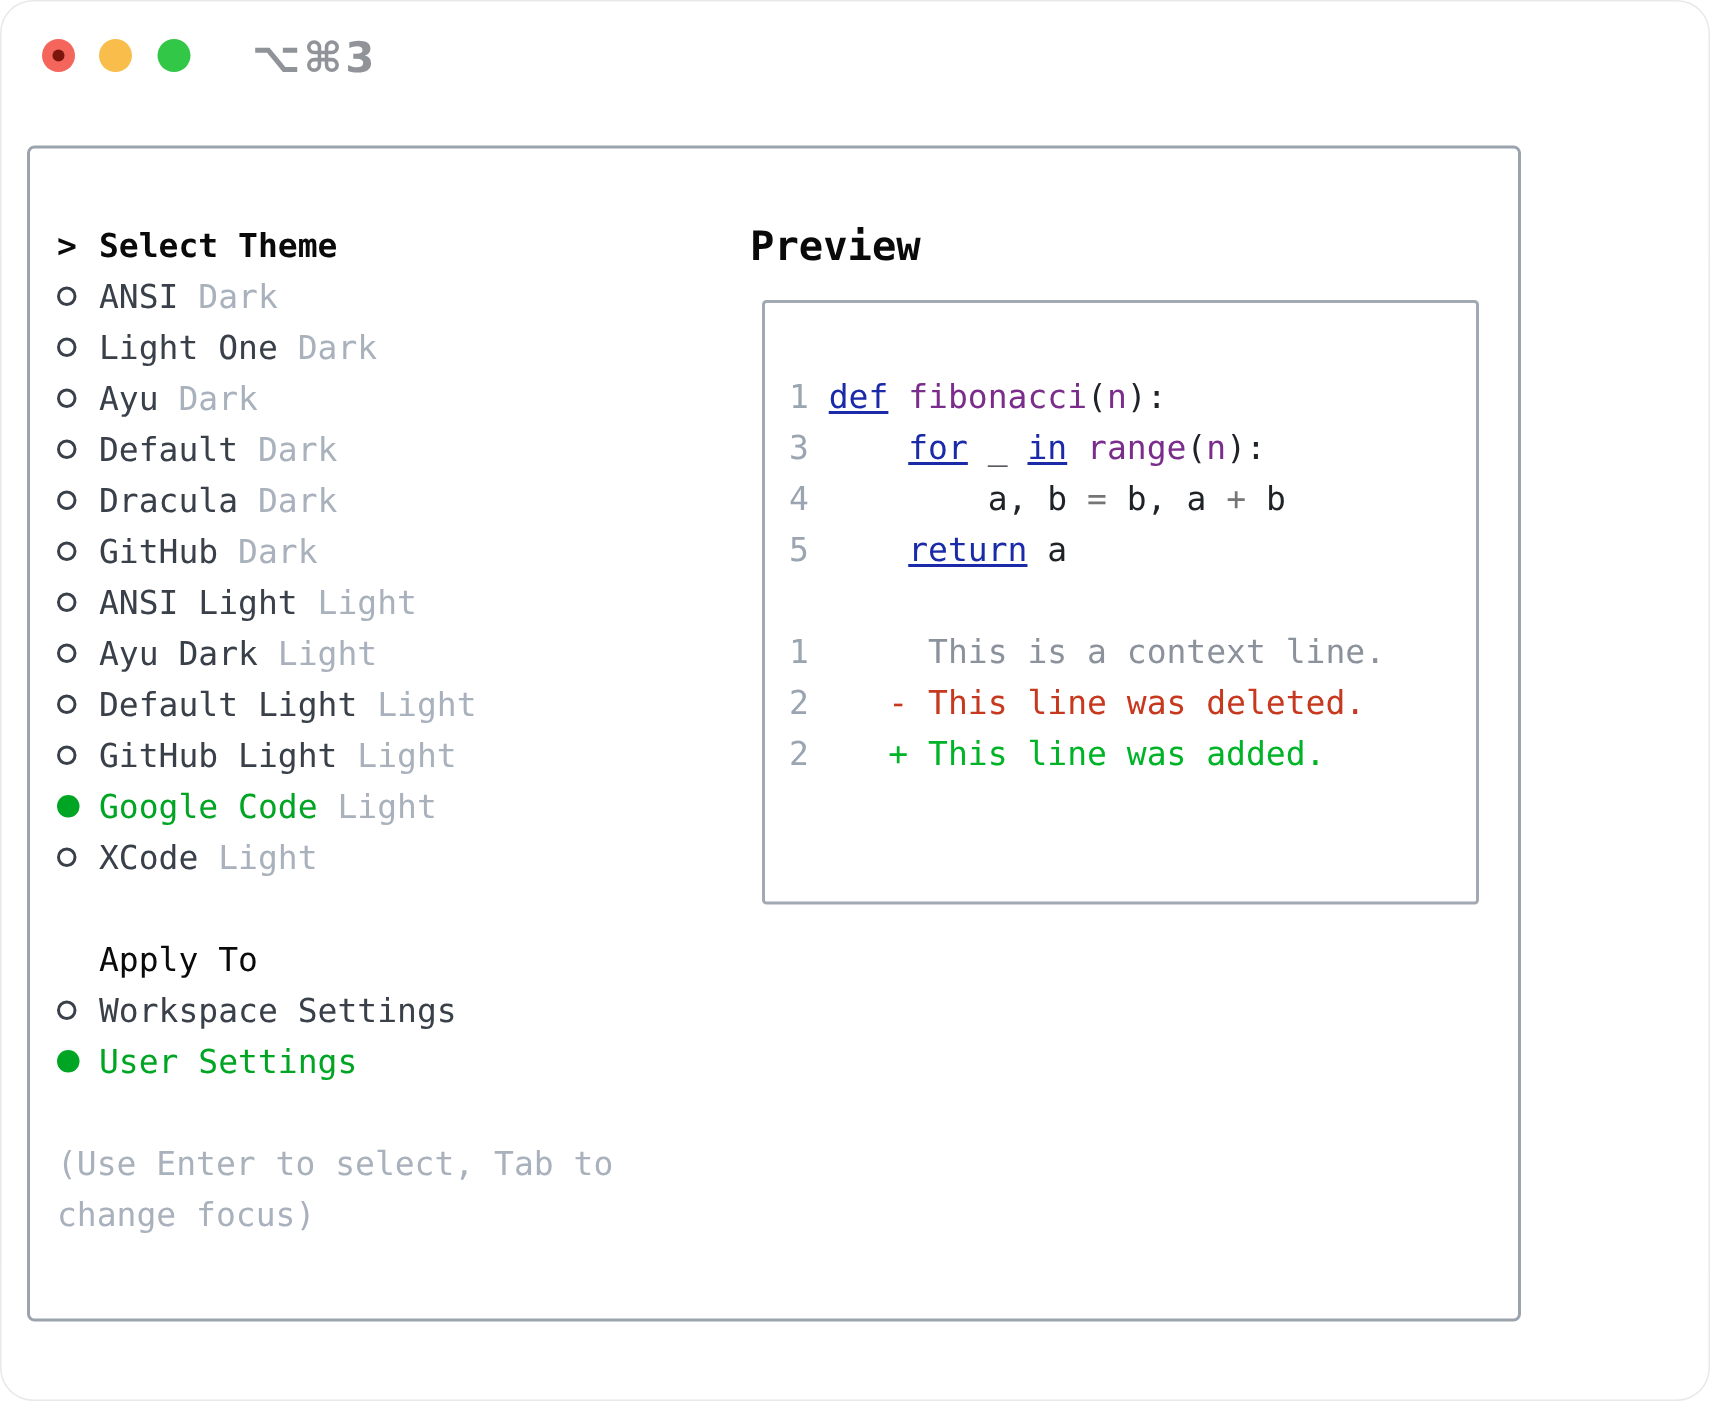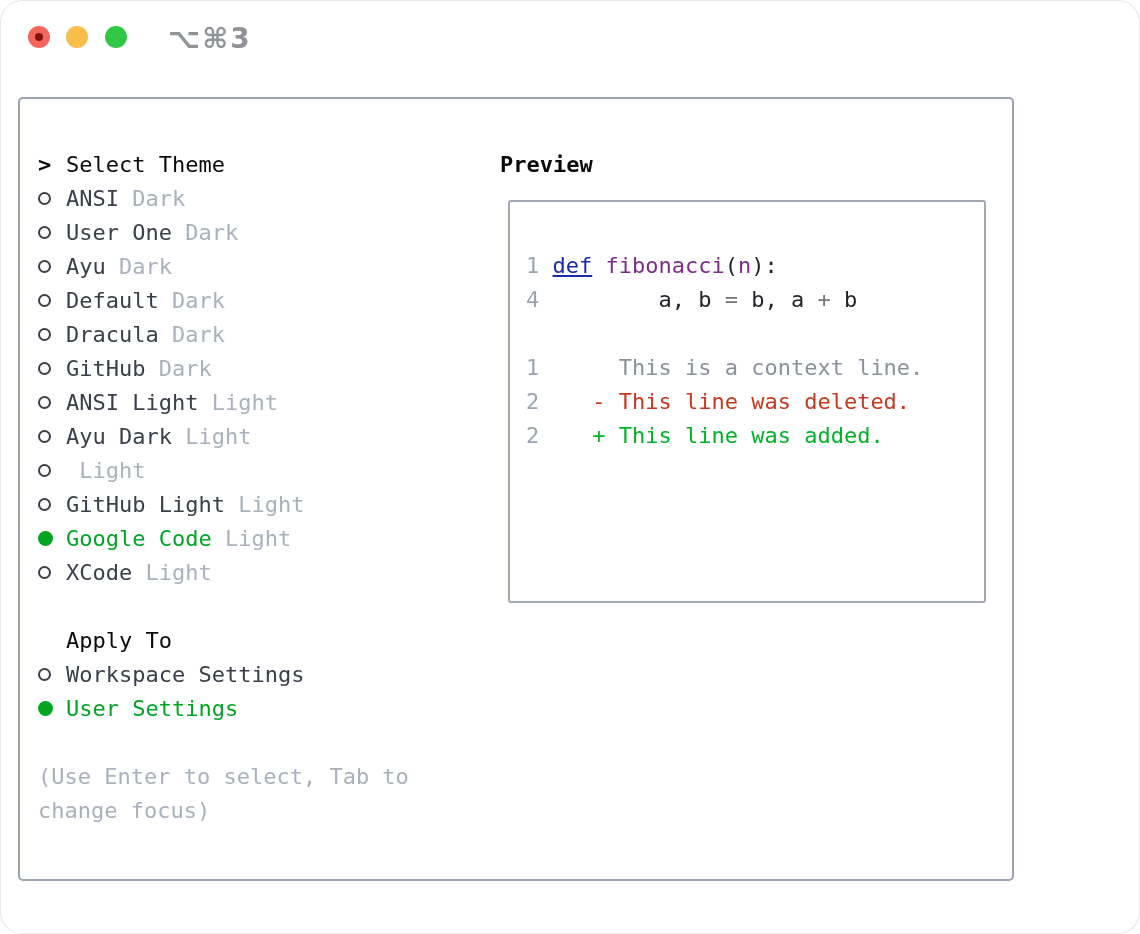--- a/index.html
+++ b/index.html
@@ -17,32 +17,32 @@
 
   
   .panel{position:absolute;left:18px;top:97px;width:996px;height:784px;border:2px solid var(--panel_border);border-radius:5px;box-sizing:border-box;background:#fff;}
   .panel-inner{position:relative;width:100%;height:100%;}
 
   
   .leftcol{position:absolute;left:18px;top:49px;width:430px;font-size:22px;line-height:34px;color:var(--list_text);}
   .row{display:flex;height:34px;align-items:center;white-space:pre;}
   .cell-icon{display:inline-block;width:28px;flex:0 0 28px;}
   .cursor{font-weight:bold;color:var(--header_text);}
-  .hdr{font-weight:normal;color:var(--header_text);}
+  .hdr{font-weight:bold;color:var(--header_text);}
   .hdr2{color:var(--header_text);}
   .radio{display:inline-block;width:13px;height:13px;border:2px solid var(--list_text);border-radius:50%;box-sizing:border-box;vertical-align:middle;margin-top:-3px;}
   .radio.sel{width:15px;height:15px;border:none;background:var(--accent_green);}
   .t-name{color:var(--list_text);}
   .t-name.sel{color:var(--accent_green);}
   .t-tag{color:var(--variant_tag);}
   .spacer{height:34px;}
   .help{width:385px;color:var(--help_text);white-space:normal;}
 
   
-  .prev-label{position:absolute;left:480px;top:49px;height:34px;line-height:34px;font-size:22px;font-weight:bold;color:var(--header_text);white-space:pre;}
+  .prev-label{position:absolute;left:480px;top:49px;height:34px;line-height:34px;font-size:27px;font-weight:bold;color:var(--header_text);white-space:pre;}
   .preview-box{position:absolute;left:488px;top:101px;width:478px;height:403px;box-sizing:border-box;border:2px solid var(--preview_border);border-radius:3px;padding:47px 0 0 16px;overflow:hidden;}
   .code-line{height:34px;line-height:34px;font-size:22px;white-space:pre;}
   .ln{color:var(--line_number);}
   .tok-kw{color:var(--code_keyword);text-decoration:underline;}
   .tok-fn{color:var(--code_function);}
   .tok-lit{color:var(--code_literal);}
   .tok-op{color:var(--code_operator);}
   .tok-pl{color:var(--code_plain);}
   .diff-context{color:var(--diff_context);}
   .diff-deleted{color:var(--diff_deleted);}
@@ -64,28 +64,28 @@
     <div class="panel-inner">
 
       <div class="leftcol">
         <div class="row">
           <span class="cell-icon cursor">&gt;</span>
           <span class="hdr">Select Theme</span>
         </div>
 
         <div id="theme-list">
             <div class="row"><span class="cell-icon"><span class="radio"></span></span><span class="t-name">ANSI</span><span> </span><span class="t-tag">Dark</span></div>
-            <div class="row"><span class="cell-icon"><span class="radio"></span></span><span class="t-name">User One</span><span> </span><span class="t-tag">Dark</span></div>
+            <div class="row"><span class="cell-icon"><span class="radio"></span></span><span class="t-name">Light One</span><span> </span><span class="t-tag">Dark</span></div>
             <div class="row"><span class="cell-icon"><span class="radio"></span></span><span class="t-name">Ayu</span><span> </span><span class="t-tag">Dark</span></div>
             <div class="row"><span class="cell-icon"><span class="radio"></span></span><span class="t-name">Default</span><span> </span><span class="t-tag">Dark</span></div>
             <div class="row"><span class="cell-icon"><span class="radio"></span></span><span class="t-name">Dracula</span><span> </span><span class="t-tag">Dark</span></div>
             <div class="row"><span class="cell-icon"><span class="radio"></span></span><span class="t-name">GitHub</span><span> </span><span class="t-tag">Dark</span></div>
             <div class="row"><span class="cell-icon"><span class="radio"></span></span><span class="t-name">ANSI Light</span><span> </span><span class="t-tag">Light</span></div>
             <div class="row"><span class="cell-icon"><span class="radio"></span></span><span class="t-name">Ayu Dark</span><span> </span><span class="t-tag">Light</span></div>
-            <div class="row"><span class="cell-icon"><span class="radio"></span></span><span> </span><span class="t-tag">Light</span></div>
+            <div class="row"><span class="cell-icon"><span class="radio"></span></span><span class="t-name">Default Light</span><span> </span><span class="t-tag">Light</span></div>
             <div class="row"><span class="cell-icon"><span class="radio"></span></span><span class="t-name">GitHub Light</span><span> </span><span class="t-tag">Light</span></div>
             <div class="row"><span class="cell-icon"><span class="radio sel"></span></span><span class="t-name sel">Google Code</span><span> </span><span class="t-tag">Light</span></div>
             <div class="row"><span class="cell-icon"><span class="radio"></span></span><span class="t-name">XCode</span><span> </span><span class="t-tag">Light</span></div>
           </div>
 
         <div class="spacer"></div>
 
         <div class="row">
           <span class="cell-icon"></span>
           <span class="hdr2">Apply To</span>
@@ -99,21 +99,23 @@
         <div class="spacer"></div>
 
         <div class="help">(Use Enter to select, Tab to change focus)</div>
       </div>
 
       <div class="prev-label hdr">Preview</div>
 
       <div class="preview-box">
         <div id="code-block">
             <div class="code-line"><span class="ln">1 </span><span class="tok-kw">def</span><span class="tok-pl"> </span><span class="tok-fn">fibonacci</span><span class="tok-pl">(</span><span class="tok-fn">n</span><span class="tok-pl">):</span></div>
+            <div class="code-line"><span class="ln">3 </span><span class="tok-pl">    </span><span class="tok-kw">for</span><span class="tok-pl"> _ </span><span class="tok-kw">in</span><span class="tok-pl"> </span><span class="tok-fn">range</span><span class="tok-pl">(</span><span class="tok-fn">n</span><span class="tok-pl">):</span></div>
             <div class="code-line"><span class="ln">4 </span><span class="tok-pl">        a, b </span><span class="tok-op">=</span><span class="tok-pl"> b, a </span><span class="tok-op">+</span><span class="tok-pl"> b</span></div>
+            <div class="code-line"><span class="ln">5 </span><span class="tok-pl">    </span><span class="tok-kw">return</span><span class="tok-pl"> a</span></div>
           </div>
         <div class="spacer"></div>
         <div id="diff-block">
             <div class="code-line"><span class="ln">1</span><span class="diff-context">      This is a context line.</span></div>
             <div class="code-line"><span class="ln">2</span><span class="diff-deleted">    - This line was deleted.</span></div>
             <div class="code-line"><span class="ln">2</span><span class="diff-added">    + This line was added.</span></div>
           </div>
       </div>
 
     </div>

